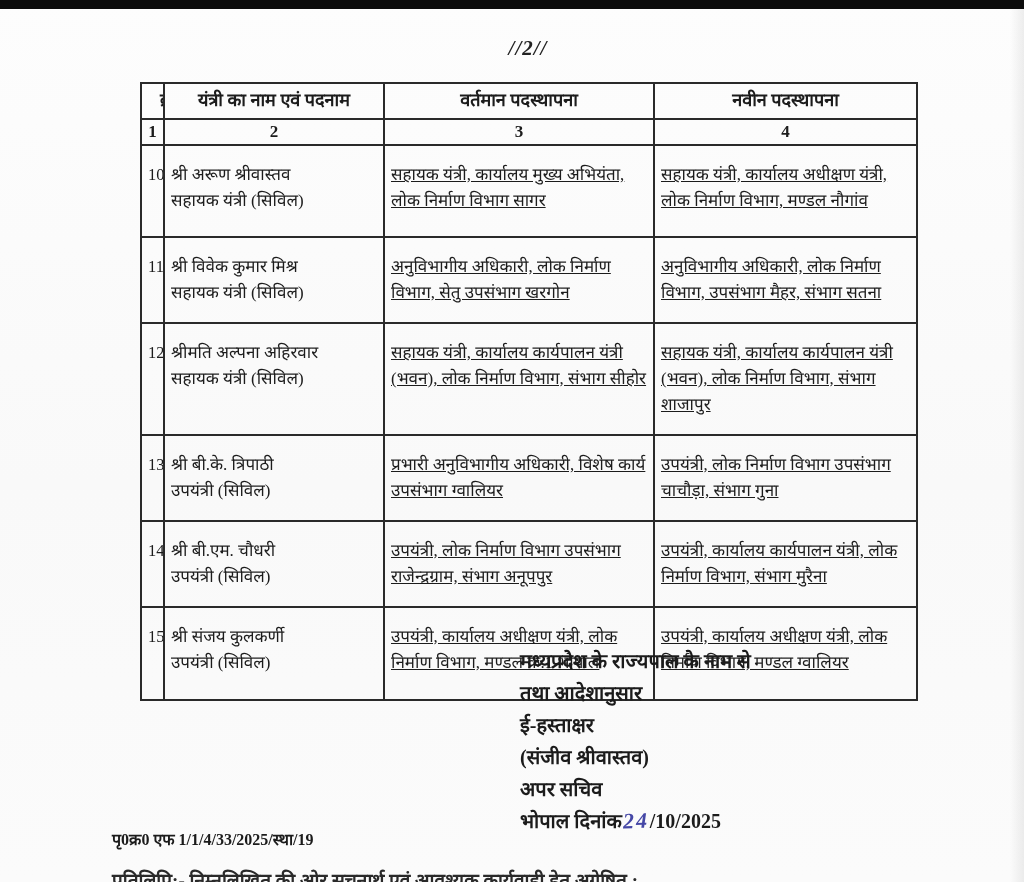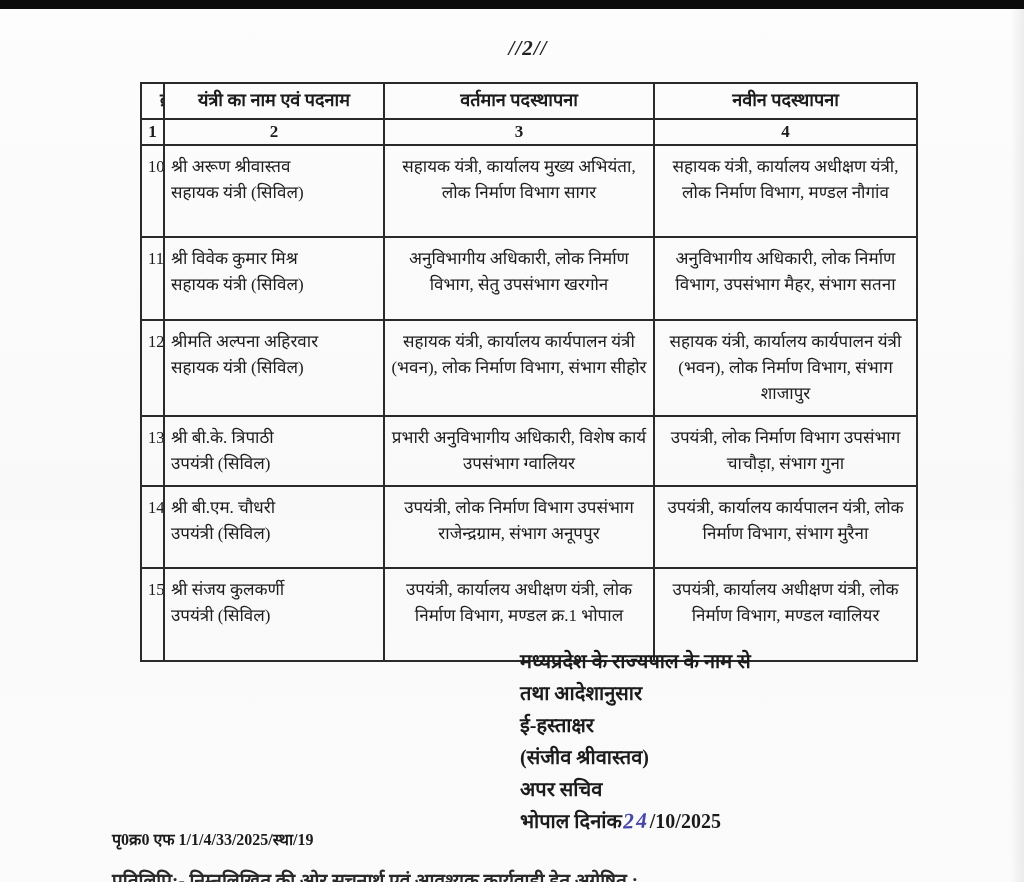--- a/index.html
+++ b/index.html
@@ -49,21 +49,21 @@
     width: 776px;
     border-collapse: collapse;
     table-layout: fixed;
     font-size: 17px;
     color: #1c1c1c;
   }
   table.transfer-table th,
   table.transfer-table td {
     border: 2px solid #2a2a2a;
     vertical-align: top;
-    padding: 8px 6px;
+    padding: 16px 6px;
     line-height: 26px;
     overflow: hidden;
   }
   tr.header-row th {
     font-size: 18px;
     font-weight: bold;
     text-align: center;
     padding: 3px 18px;
     height: 28px;
     line-height: 27px;
@@ -79,21 +79,21 @@
     padding: 2px 1px 2px 2px;
     text-align: left;
     font-size: 16.5px;
   }
   td.name-cell {
     text-align: left;
     padding-left: 5px;
     padding-right: 2px;
   }
   td.center-cell {
-    text-align: center;
+    text-decoration: underline;
   }
   .signature {
     position: absolute;
     top: 645px;
     left: 520px;
     width: 440px;
     text-align: left;
     font-size: 20px;
     font-weight: 600;
     color: #1b1b1b;

